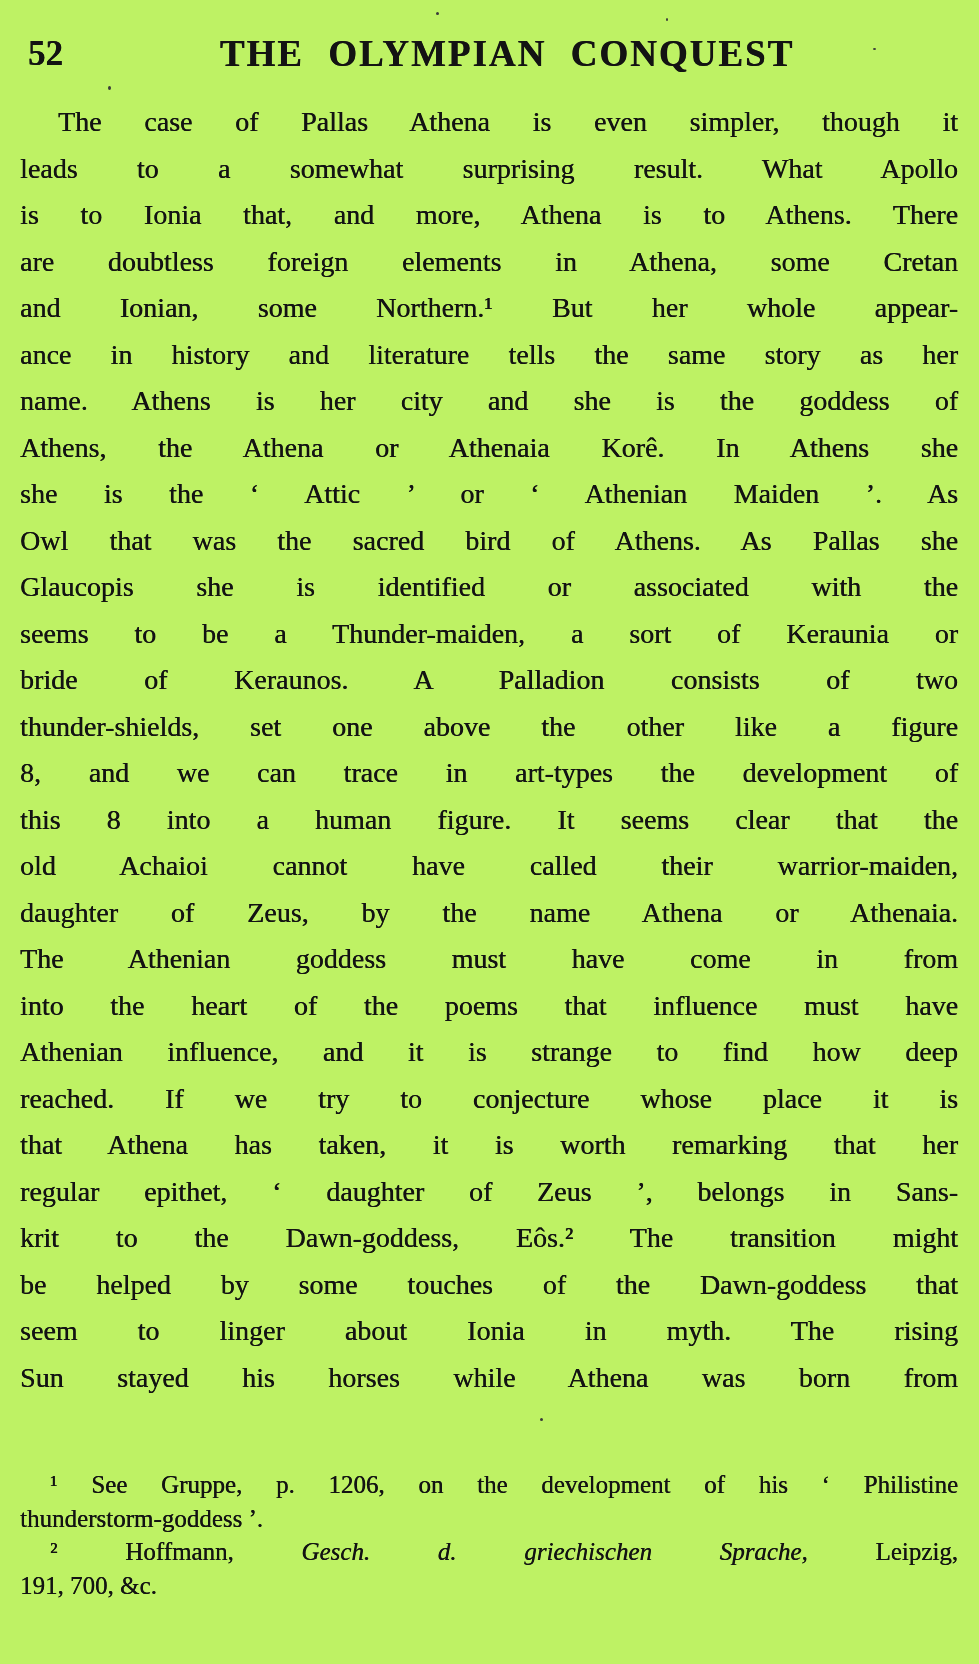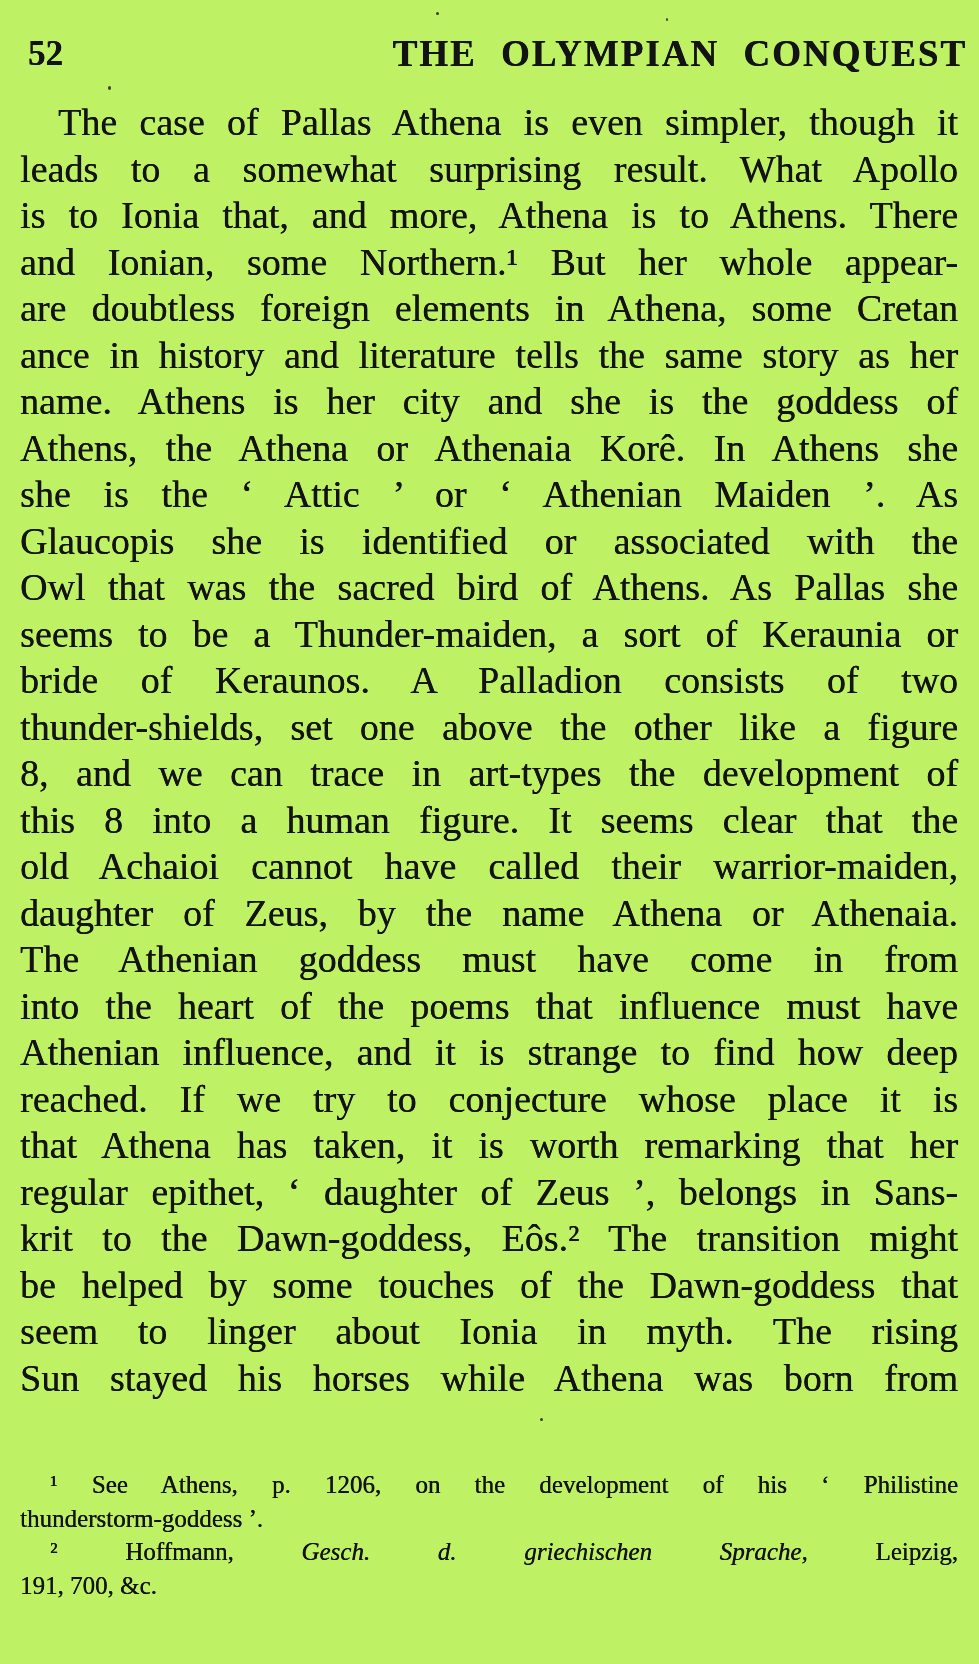--- a/index.html
+++ b/index.html
@@ -15,37 +15,37 @@
   }
   .pagenum {
     position: absolute;
     left: 28px;
     top: 34px;
     font-size: 35px;
     font-weight: bold;
   }
   .rhead {
     position: absolute;
-    left: 0; right: 12px;
+    left: 0; right: 0;
     top: 32px;
-    text-align: right;
+    text-align: center;
     font-size: 37px;
     font-weight: bold;
     letter-spacing: 2px;
     word-spacing: 13px;
     margin-left: 35px;
   }
   .bodytext {
     position: absolute;
     left: 20px;
     top: 99px;
     width: 938px;
   }
   .bline {
-    font-size: 38px;
+    font-size: 28px;
     line-height: 46.5px;
     height: 46.5px;
     text-align: justify;
     text-align-last: justify;
     text-justify: inter-word;
     white-space: normal;
   }
   .indent { padding-left: 38px; }
   .fnotes {
     position: absolute;
@@ -69,49 +69,49 @@
 
 <div class="page">
 
   <div class="pagenum">52</div>
   <div class="rhead">THE OLYMPIAN CONQUEST</div>
 
   <div class="bodytext">
     <div class="bline indent">The case of Pallas Athena is even simpler, though it</div>
     <div class="bline">leads to a somewhat surprising result.  What Apollo</div>
     <div class="bline">is to Ionia that, and more, Athena is to Athens.  There</div>
+    <div class="bline">are doubtless foreign elements in Athena, some Cretan</div>
     <div class="bline">and Ionian, some Northern.¹  But her whole appear-</div>
-    <div class="bline">are doubtless foreign elements in Athena, some Cretan</div>
     <div class="bline">ance in history and literature tells the same story as her</div>
     <div class="bline">name.  Athens is her city and she is the goddess of</div>
     <div class="bline">Athens, the Athena or Athenaia Korê.  In Athens she</div>
     <div class="bline">she is the ‘ Attic ’ or ‘ Athenian Maiden ’.  As</div>
+    <div class="bline">Owl that was the sacred bird of Athens.  As Pallas she</div>
     <div class="bline">Glaucopis she is identified or associated with the</div>
-    <div class="bline">Owl that was the sacred bird of Athens.  As Pallas she</div>
     <div class="bline">seems to be a Thunder-maiden, a sort of Keraunia or</div>
     <div class="bline">bride of Keraunos.  A Palladion consists of two</div>
     <div class="bline">thunder-shields, set one above the other like a figure</div>
     <div class="bline">8, and we can trace in art-types the development of</div>
     <div class="bline">this 8 into a human figure.  It seems clear that the</div>
     <div class="bline">old Achaioi cannot have called their warrior-maiden,</div>
     <div class="bline">daughter of Zeus, by the name Athena or Athenaia.</div>
     <div class="bline">The Athenian goddess must have come in from</div>
     <div class="bline">into the heart of the poems that influence must have</div>
     <div class="bline">Athenian influence, and it is strange to find how deep</div>
     <div class="bline">reached.  If we try to conjecture whose place it is</div>
     <div class="bline">that Athena has taken, it is worth remarking that her</div>
     <div class="bline">regular epithet, ‘ daughter of Zeus ’, belongs in Sans-</div>
     <div class="bline">krit to the Dawn-goddess, Eôs.²  The transition might</div>
     <div class="bline">be helped by some touches of the Dawn-goddess that</div>
     <div class="bline">seem to linger about Ionia in myth.  The rising</div>
     <div class="bline">Sun stayed his horses while Athena was born from</div>
   </div>
 
   <div class="fnotes">
-    <div class="fline just findent">¹ See Athens, p. 1206, on the development of his ‘ Philistine</div>
+    <div class="fline just findent">¹ See Gruppe, p. 1206, on the development of his ‘ Philistine</div>
     <div class="fline left">thunderstorm-goddess ’.</div>
     <div class="fline just findent"><span>² Hoffmann, </span><span class="it">Gesch. d. griechischen Sprache,</span><span> Leipzig,</span></div>
     <div class="fline left">191, 700, &amp;c.</div>
   </div>
 
   <div class="speck" style="left:436px; top:12px; width:3px; height:3px;"></div>
   <div class="speck" style="left:666px; top:18px; width:2px; height:3px;"></div>
   <div class="speck" style="left:873px; top:48px; width:3px; height:2px;"></div>
   <div class="speck" style="left:108px; top:86px; width:3px; height:4px;"></div>
   <div class="speck" style="left:540px; top:1418px; width:3px; height:3px;"></div>

